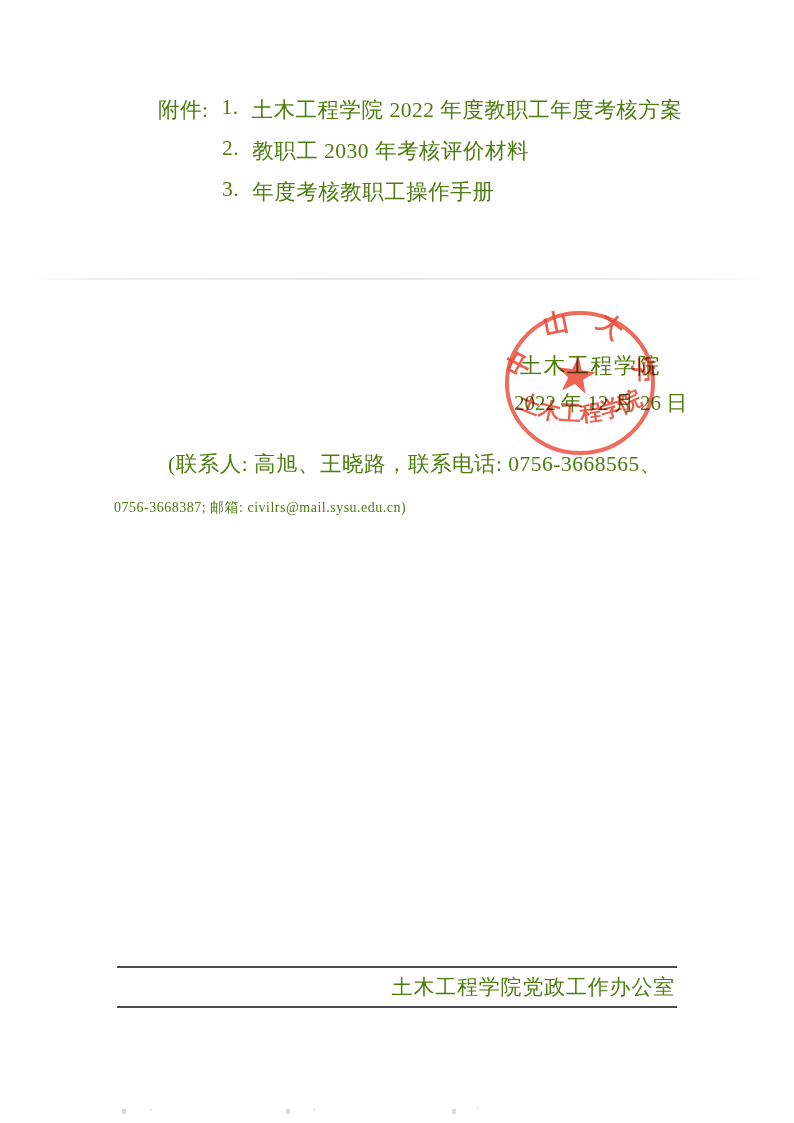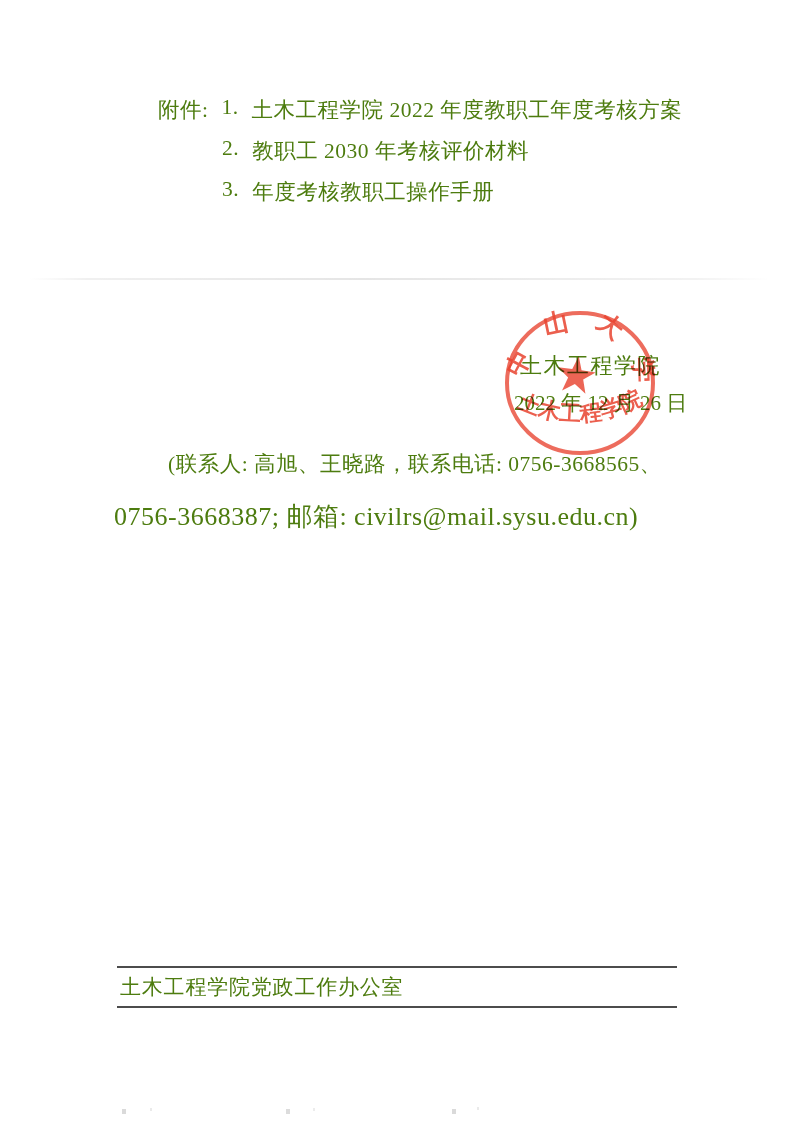--- a/index.html
+++ b/index.html
@@ -13,25 +13,25 @@
   .att-l3{left:222px;top:177px;}
   .scan-line{
     position:absolute;left:28px;top:278px;width:742px;height:2px;
     background:linear-gradient(90deg,rgba(0,0,0,0) 0%,rgba(0,0,0,.06) 8%,rgba(0,0,0,.10) 45%,rgba(0,0,0,.05) 90%,rgba(0,0,0,0) 100%);
   }
   .sign-org{position:absolute;left:520px;top:351px;font-size:22px;letter-spacing:1.5px;white-space:nowrap;}
   .sign-date{position:absolute;left:493px;top:389px;font-size:21px;white-space:nowrap;margin-left:21px;}
   .seal{position:absolute;left:503px;top:310px;mix-blend-mode:multiply;}
   .seal text{font-family:"Liberation Serif","DejaVu Serif",serif;font-weight:bold;}
   .contact-l1{position:absolute;left:156px;top:449px;font-size:21.5px;letter-spacing:.5px;white-space:nowrap;margin-left:12px;}
-  .contact-l2{position:absolute;left:114px;top:499px;font-size:26px;letter-spacing:.5px;white-space:nowrap;}
+  .contact-l2{position:absolute;left:114px;top:499px;font-size:14px;letter-spacing:.5px;white-space:nowrap;}
   .colophon{
     position:absolute;left:117px;top:966px;width:560px;height:42px;box-sizing:border-box;
     border-top:2px solid #4c4c4c;border-bottom:2px solid #4c4c4c;
-    display:flex;align-items:center;justify-content:flex-start;
+    display:flex;align-items:center;justify-content:flex-end;
     font-size:21px;padding:0 2px 0 3px;white-space:nowrap;
   }
   .colophon .office{letter-spacing:.8px;}
   .specks{
     position:absolute;left:0;top:0;width:2px;height:3px;background:transparent;
     box-shadow:123px 1110px 0 1px #dadada,287px 1110px 0 1px #dcdcdc,453px 1110px 0 1px #dadada,
                150px 1108px 0 0 #eaeaea,313px 1108px 0 0 #ececec,477px 1107px 0 0 #eaeaea;
   }
 </style>
 </head>

